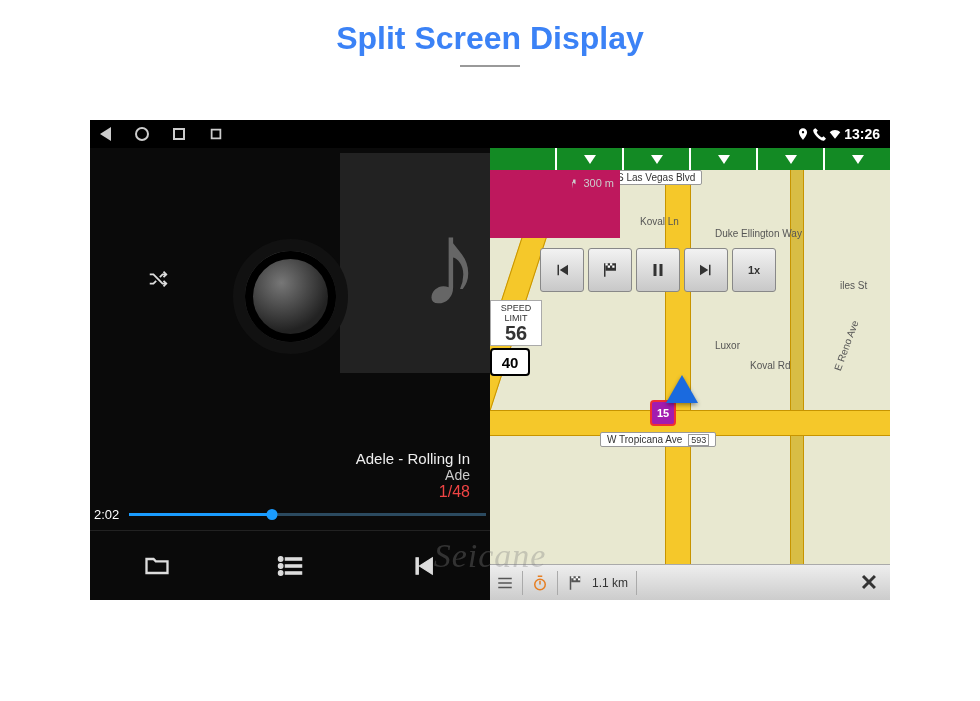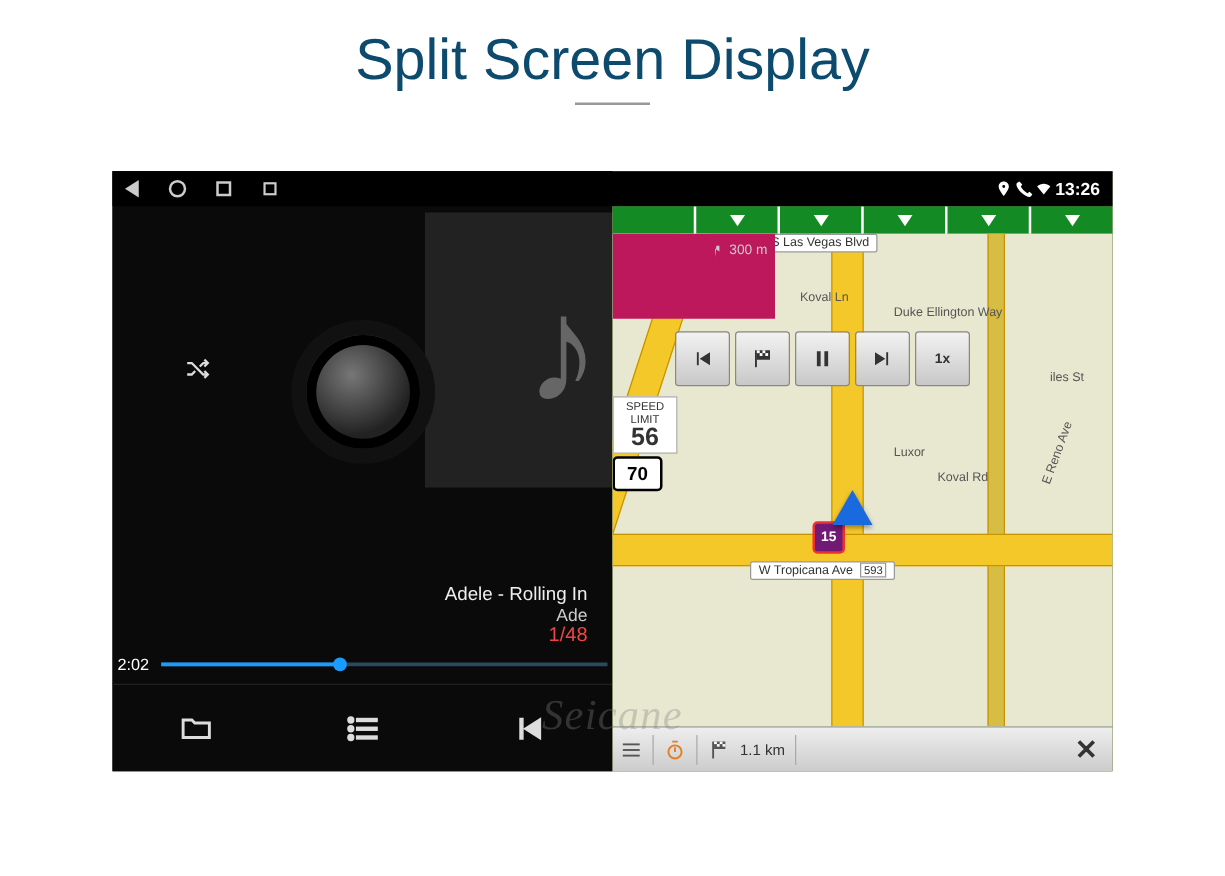--- a/index.html
+++ b/index.html
@@ -8,23 +8,23 @@
     height: 701px;
     background: #ffffff;
     font-family: Arial, Helvetica, sans-serif;
     overflow: hidden;
   }
   .header-area {
     text-align: center;
     padding: 20px 40px 10px;
   }
   .page-title {
-    font-size: 46px;
-    font-weight: normal;
-    color: #0c4a6e;
+    font-size: 32px;
+    font-weight: bold;
+    color: #3b82f6;
     margin-bottom: 8px;
   }
   .title-underline {
     width: 60px;
     height: 2px;
     background: #999;
     margin: 0 auto 18px;
   }
   .page-subtitle {
     font-size: 17px;
@@ -199,21 +199,21 @@
   .road-v1 { top:-10px; bottom:-10px; left:175px; width:26px; }
   .road-v2 { top:-10px; bottom:-10px; left:300px; width:14px; background:#d8bd45; }
   .road-diag {
     top:-20px; left:60px; width:24px; height:300px;
     transform: rotate(18deg);
     transform-origin: top left;
   }
   .hwy-badge {
     position:absolute; left:160px; top:230px;
     width:26px;height:26px;
-    background:#701a75;
+    background:#a21caf;
     border-radius:4px;
     color:#fff;font-size:11px;font-weight:bold;
     display:flex;align-items:center;justify-content:center;
     border:2px solid #f03030;
   }
   .street-label {
     position:absolute;
     background:#fff;
     border:1px solid #999;
     font-size:10px;
@@ -475,21 +475,21 @@
           </div>
         <div class="media-btn">
             <span class="media-1x">1x</span>
           </div>
       </div>
 
       <div class="speed-limit">
         <div>SPEED LIMIT</div>
         <div class="num">56</div>
       </div>
-      <div class="route-sign">70</div>
+      <div class="route-sign">40</div>
 
       <div class="nav-cursor"></div>
     </div>
 
     <div class="nav-bottom">
       <svg class="nb-icon" viewBox="0 0 24 24" fill="#555">
           <rect x="3" y="5" width="18" height="2"></rect>
           <rect x="3" y="11" width="18" height="2"></rect>
           <rect x="3" y="17" width="18" height="2"></rect>
         </svg>

